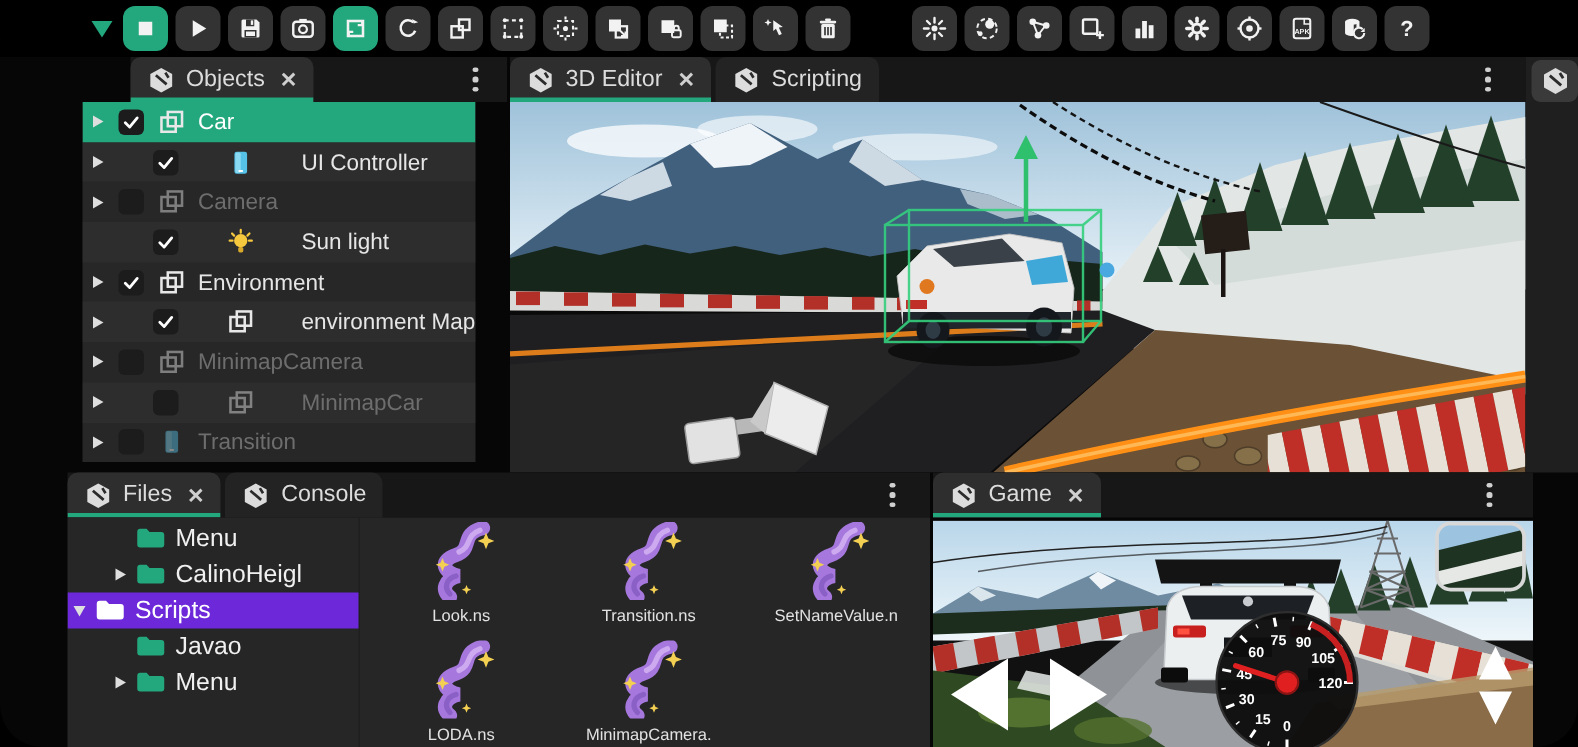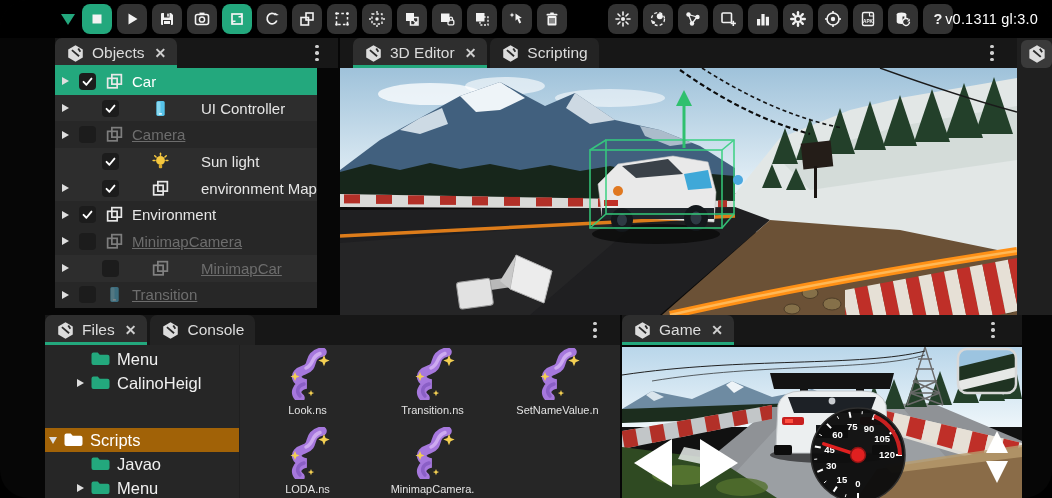--- a/index.html
+++ b/index.html
@@ -16,46 +16,46 @@
   .version{position:absolute;right:14px;top:0;height:38px;display:flex;align-items:center;color:#fff;font-size:14.5px;letter-spacing:.2px;}
   
   .tabrow{position:relative;height:30px;background:#171717;display:flex;align-items:stretch;}
   .tab{display:flex;align-items:center;gap:7px;padding:0 11px;background:#232323;color:#dcdcdc;font-size:15.5px;border-radius:7px 7px 0 0;margin-right:3px;}
   .tab.active{background:#2e2e2e;box-shadow:inset 0 -3px 0 #23a87d;}
   .tab .hexicon svg{width:19px;height:19px;display:block;}
   .closex{color:#cfcfcf;font-size:14px;margin-left:3px;font-weight:bold;}
   .kebab{position:absolute;top:0;bottom:0;display:flex;flex-direction:column;justify-content:center;gap:3px;width:14px;align-items:center;}
   .kebab i{width:3.5px;height:3.5px;border-radius:50%;background:#d0d0d0;display:block;}
   
-  .objects-panel{position:absolute;left:55px;top:38px;width:283px;height:270px;}
+  .objects-panel{position:absolute;left:55px;top:38px;width:283px;height:270px;padding-left:32px;}
   .obj-list{position:absolute;left:0;top:30px;width:262px;height:240px;background:#272727;overflow:hidden;}
   .obj-row{height:26.7px;display:flex;align-items:center;padding-left:7px;font-size:15px;color:#e6e6e6;}
   .obj-row.alt{background:#2d2d2d;gap:23px;}
   .obj-row.selected{background:#23a87d;color:#fff;}
   .obj-row .arr{width:15px;display:flex;justify-content:flex-start;}
   .tri-r{width:0;height:0;border-left:7px solid #dedede;border-top:4.5px solid transparent;border-bottom:4.5px solid transparent;}
   .tri-d{width:0;height:0;border-top:7px solid #dedede;border-left:4.5px solid transparent;border-right:4.5px solid transparent;}
   .chk{width:17px;height:17px;border-radius:4px;background:#1c1c1c;margin:0 9px 0 2px;display:flex;align-items:center;justify-content:center;flex:0 0 auto;}
   .chk svg{width:13px;height:13px;}
   .obj-ico{width:19px;height:19px;margin-right:8px;display:flex;}
   .obj-ico svg{width:19px;height:19px;}
-  .dimmed{color:#6d6d6d;text-decoration:underline;}
+  .dimmed{color:#6d6d6d;}
   .dimmed .obj-ico{opacity:.45;}
   
-  .editor-tabrow{position:absolute;left:340px;top:38px;width:677px;height:30px;padding-left:13px;}
+  .editor-tabrow{position:absolute;left:340px;top:38px;width:677px;height:30px;}
   .viewport3d{position:absolute;left:340px;top:68px;width:677px;height:247px;background:#0a0a0a;}
   .right-strip{position:absolute;left:1017px;top:38px;width:35px;height:277px;background:#1f1f1f;}
   .hex-btn{position:absolute;left:1021px;top:40px;width:31px;height:28px;border-radius:6px;background:#3a3a3a;display:flex;align-items:center;justify-content:center;}
   .hex-btn svg{width:20px;height:20px;}
   
   .files-panel{position:absolute;left:45px;top:315px;width:575px;height:183px;}
   .files-content{position:absolute;left:0;top:30px;width:575px;height:153px;background:#262626;display:flex;overflow:hidden;}
   .tree{width:195px;flex:0 0 auto;border-right:1px solid #1f1f1f;padding-top:2px;}
   .tree-row{height:24px;display:flex;align-items:center;font-size:16.5px;color:#f0f0f0;}
-  .tree-row.selected{background:#a16207;color:#fff;margin-top:33px;}
+  .tree-row.selected{background:#6d28d9;color:#fff;}
   .tree-row .arr{width:16px;display:flex;justify-content:center;flex:0 0 auto;}
   .tree-row .fold{width:20px;height:16px;margin:0 7px 0 2px;color:#23a87d;flex:0 0 auto;}
   .tree-row.selected .fold{color:#fff;}
   .tree-row .fold svg{width:20px;height:16px;display:block;}
   .lvl1{padding-left:27px;}
   .grid{flex:1;display:grid;grid-template-columns:125px 125px 125px;grid-auto-rows:79px;padding:3px 0 0 5px;}
   .fitem{display:flex;flex-direction:column;align-items:center;}
   .fitem svg{width:52px;height:52px;}
   .flabel{font-size:11px;color:#e2e2e2;margin-top:0;}
   .game-panel{position:absolute;left:622px;top:315px;width:400px;height:183px;text-align:right;}
@@ -262,21 +262,20 @@
           <path d="M15.5 12 a3.5 3.5 0 1 1 -1 -2.5" fill="none" stroke="#f2f2f2" stroke-width="1.4"></path>
           <path d="M15.8 8.6 v2.8 h-2.8 z" fill="#f2f2f2"></path>
         </svg>
       </div>
       <div class="tbtn">
         <svg viewBox="0 0 18 18">
           <text x="9" y="14" font-size="14.5" font-weight="bold" fill="#f2f2f2" text-anchor="middle" font-family="Liberation Sans,sans-serif">?</text>
         </svg>
       </div>
     </div>
-  <div class="version">v0.1311 gl:3.0</div>
 
   <div class="objects-panel">
     <div class="tabrow">
       <div class="tab active">
         <span class="hexicon">
             <svg viewBox="0 0 18 18">
               <polygon points="9,1.2 15.9,5.1 15.9,12.9 9,16.8 2.1,12.9 2.1,5.1" fill="#dcdcdc"></polygon>
               <path d="M5.6,5.8 L12.4,11.6 M11.6,4.2 L13.6,7.4" stroke="#2b2b2b" stroke-width="1.7" fill="none"></path>
             </svg>
           </span>
@@ -353,53 +352,53 @@
                 <line x1="14.5" y1="3.5" x2="13.2" y2="4.8"></line>
                 <line x1="2" y1="8" x2="3.8" y2="8"></line>
                 <line x1="14.2" y1="8" x2="16" y2="8"></line>
               </g>
               <circle cx="9" cy="8" r="4.2" fill="#f6c83e"></circle>
               <rect x="7.4" y="12" width="3.2" height="3.4" rx="1" fill="#d9a92c"></rect>
             </svg>
           </span>
           <span>Sun light</span>
         </div>
+        <div class="obj-row">
+          <span class="arr">
+            <span class="tri-r"></span>
+          </span>
+          <span class="chk">
+            <svg viewBox="0 0 18 18">
+              <path d="M3.5 9.5 L7.5 13.5 L14.5 5" stroke="#fff" stroke-width="2.6" fill="none" stroke-linecap="round" stroke-linejoin="round"></path>
+            </svg>
+          </span>
+          <span class="obj-ico">
+            <svg viewBox="0 0 18 18">
+              <rect x="2.5" y="6" width="9" height="9" fill="none" stroke="#e8e8e8" stroke-width="1.6"></rect>
+              <rect x="6.5" y="2.5" width="9" height="9" fill="none" stroke="#e8e8e8" stroke-width="1.6"></rect>
+            </svg>
+          </span>
+          <span>Environment</span>
+        </div>
         <div class="obj-row alt">
           <span class="arr">
             <span class="tri-r"></span>
           </span>
           <span class="chk">
             <svg viewBox="0 0 18 18">
               <path d="M3.5 9.5 L7.5 13.5 L14.5 5" stroke="#fff" stroke-width="2.6" fill="none" stroke-linecap="round" stroke-linejoin="round"></path>
             </svg>
           </span>
           <span class="obj-ico">
             <svg viewBox="0 0 18 18">
               <rect x="2.5" y="6" width="9" height="9" fill="none" stroke="#e8e8e8" stroke-width="1.6"></rect>
               <rect x="6.5" y="2.5" width="9" height="9" fill="none" stroke="#e8e8e8" stroke-width="1.6"></rect>
             </svg>
           </span>
           <span>environment Map</span>
-        </div>
-        <div class="obj-row">
-          <span class="arr">
-            <span class="tri-r"></span>
-          </span>
-          <span class="chk">
-            <svg viewBox="0 0 18 18">
-              <path d="M3.5 9.5 L7.5 13.5 L14.5 5" stroke="#fff" stroke-width="2.6" fill="none" stroke-linecap="round" stroke-linejoin="round"></path>
-            </svg>
-          </span>
-          <span class="obj-ico">
-            <svg viewBox="0 0 18 18">
-              <rect x="2.5" y="6" width="9" height="9" fill="none" stroke="#e8e8e8" stroke-width="1.6"></rect>
-              <rect x="6.5" y="2.5" width="9" height="9" fill="none" stroke="#e8e8e8" stroke-width="1.6"></rect>
-            </svg>
-          </span>
-          <span>Environment</span>
         </div>
         <div class="obj-row dimmed">
           <span class="arr">
             <span class="tri-r"></span>
           </span>
           <span class="chk"></span>
           <span class="obj-ico">
             <svg viewBox="0 0 18 18">
               <rect x="2.5" y="6" width="9" height="9" fill="none" stroke="#e8e8e8" stroke-width="1.6"></rect>
               <rect x="6.5" y="2.5" width="9" height="9" fill="none" stroke="#e8e8e8" stroke-width="1.6"></rect>

